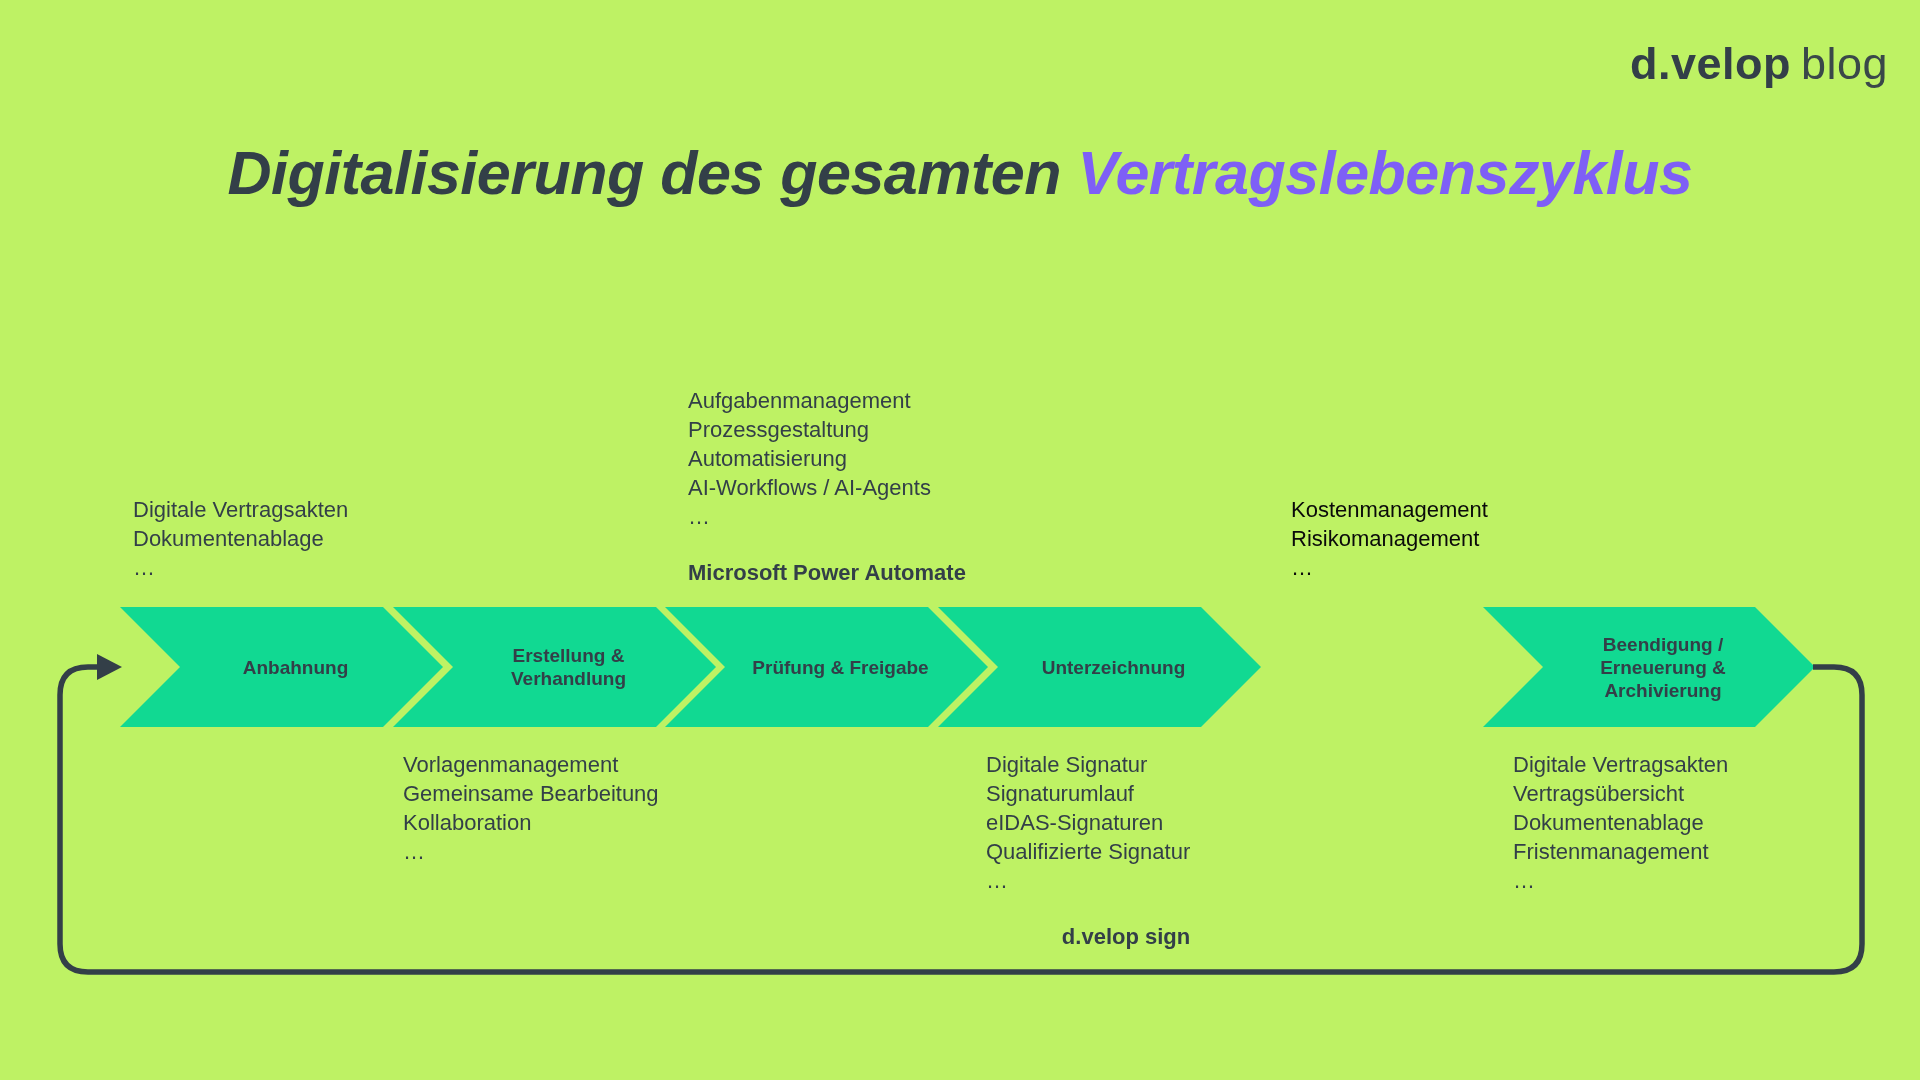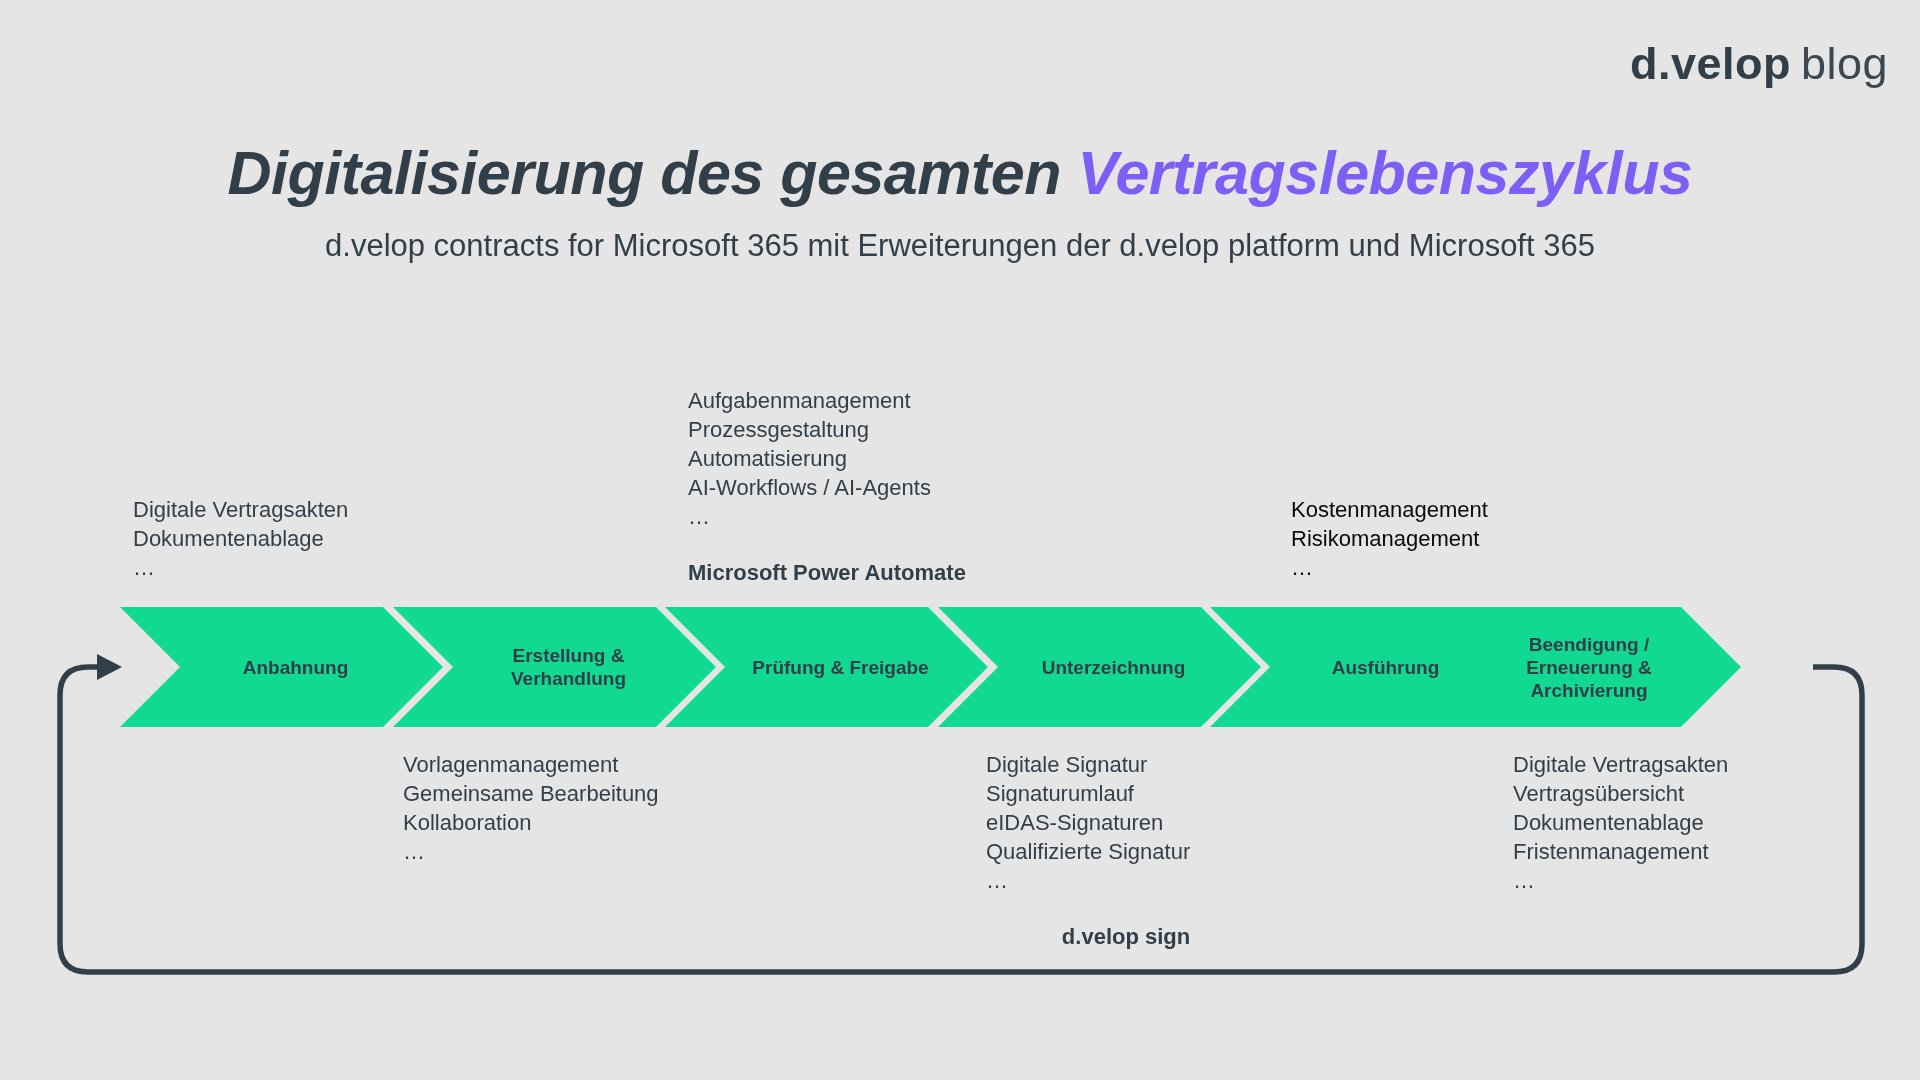--- a/index.html
+++ b/index.html
@@ -1,17 +1,17 @@
 <!DOCTYPE html>
 <html style="--green: #11D992; --dark: #333F48; --purple: #7E5FF6; --note-black: #0A0A0A;"><head>
 <meta charset="utf-8">
 <style>
   html,body{margin:0;padding:0;background:#ffffff;}
   body{font-family:"Liberation Sans","DejaVu Sans",sans-serif;color:var(--dark,#333F48);}
-  .canvas{position:relative;width:1920px;height:1080px;background:#e5e5e5;overflow:hidden;}
+  .canvas{position:relative;width:1920px;height:1080px;background:#bef264;overflow:hidden;}
 
   
   .logo{position:absolute;top:38px;right:32px;font-size:45px;letter-spacing:.5px;color:var(--dark);}
   .logo-brand{font-weight:700;}
   .logo-suffix{font-weight:400;margin-left:10px;opacity:.95;}
 
   
   .title{position:absolute;top:138px;left:0;width:100%;margin:0;text-align:center;
          font-size:61px;font-weight:700;letter-spacing:-.5px;color:var(--dark);white-space:nowrap;font-style:italic;}
   .title .highlight{color:var(--purple);}
@@ -37,21 +37,20 @@
 </head>
 <body>
 
 <div class="canvas">
 
   <div class="logo">
     <span class="logo-brand">d.velop</span><span class="logo-suffix">blog</span>
   </div>
 
   <h1 class="title"><span>Digitalisierung des gesamten </span><span class="highlight">Vertragslebenszyklus</span></h1>
-  <div class="subtitle">d.velop contracts for Microsoft 365 mit Erweiterungen der d.velop platform und Microsoft 365</div>
 
   <div class="note" style="left:133px;top:495px;">
     <div class="note-lines">Digitale Vertragsakten
 Dokumentenablage
 …</div>
   </div>
 
   <div class="note" style="left:688px;top:386px;">
     <div class="note-lines">Aufgabenmanagement
 Prozessgestaltung
@@ -97,24 +96,21 @@
   </div>
   <div class="stage" style="left:120px;width:323px;">
     <div class="stage-label">Anbahnung</div>
   </div>
   <div class="stage" style="left:665px;width:323px;">
     <div class="stage-label">Prüfung &amp; Freigabe</div>
   </div>
   <div class="stage" style="left:938px;width:323px;">
     <div class="stage-label">Unterzeichnung</div>
   </div>
-  <div class="stage" style="left:1210px;width:323px;">
-    <div class="stage-label">Ausführung</div>
-  </div>
-  <div class="stage" style="left:1409px;width:332px;">
+  <div class="stage" style="left:1483px;width:332px;">
     <div class="stage-label">Beendigung /
 Erneuerung &amp;
 Archivierung</div>
   </div>
 
   <svg class="loop-svg" viewBox="0 0 1920 1080" aria-hidden="true">
     <path d="M 1813 667 L 1834 667 Q 1862 667 1862 695 L 1862 944 Q 1862 972 1834 972 L 88 972 Q 60 972 60 944 L 60 695 Q 60 667 88 667 L 98 667" fill="none" stroke="#333F48" stroke-width="5.5"></path>
     <polygon points="97,654 122,667 97,680" fill="#333F48"></polygon>
   </svg>
 

